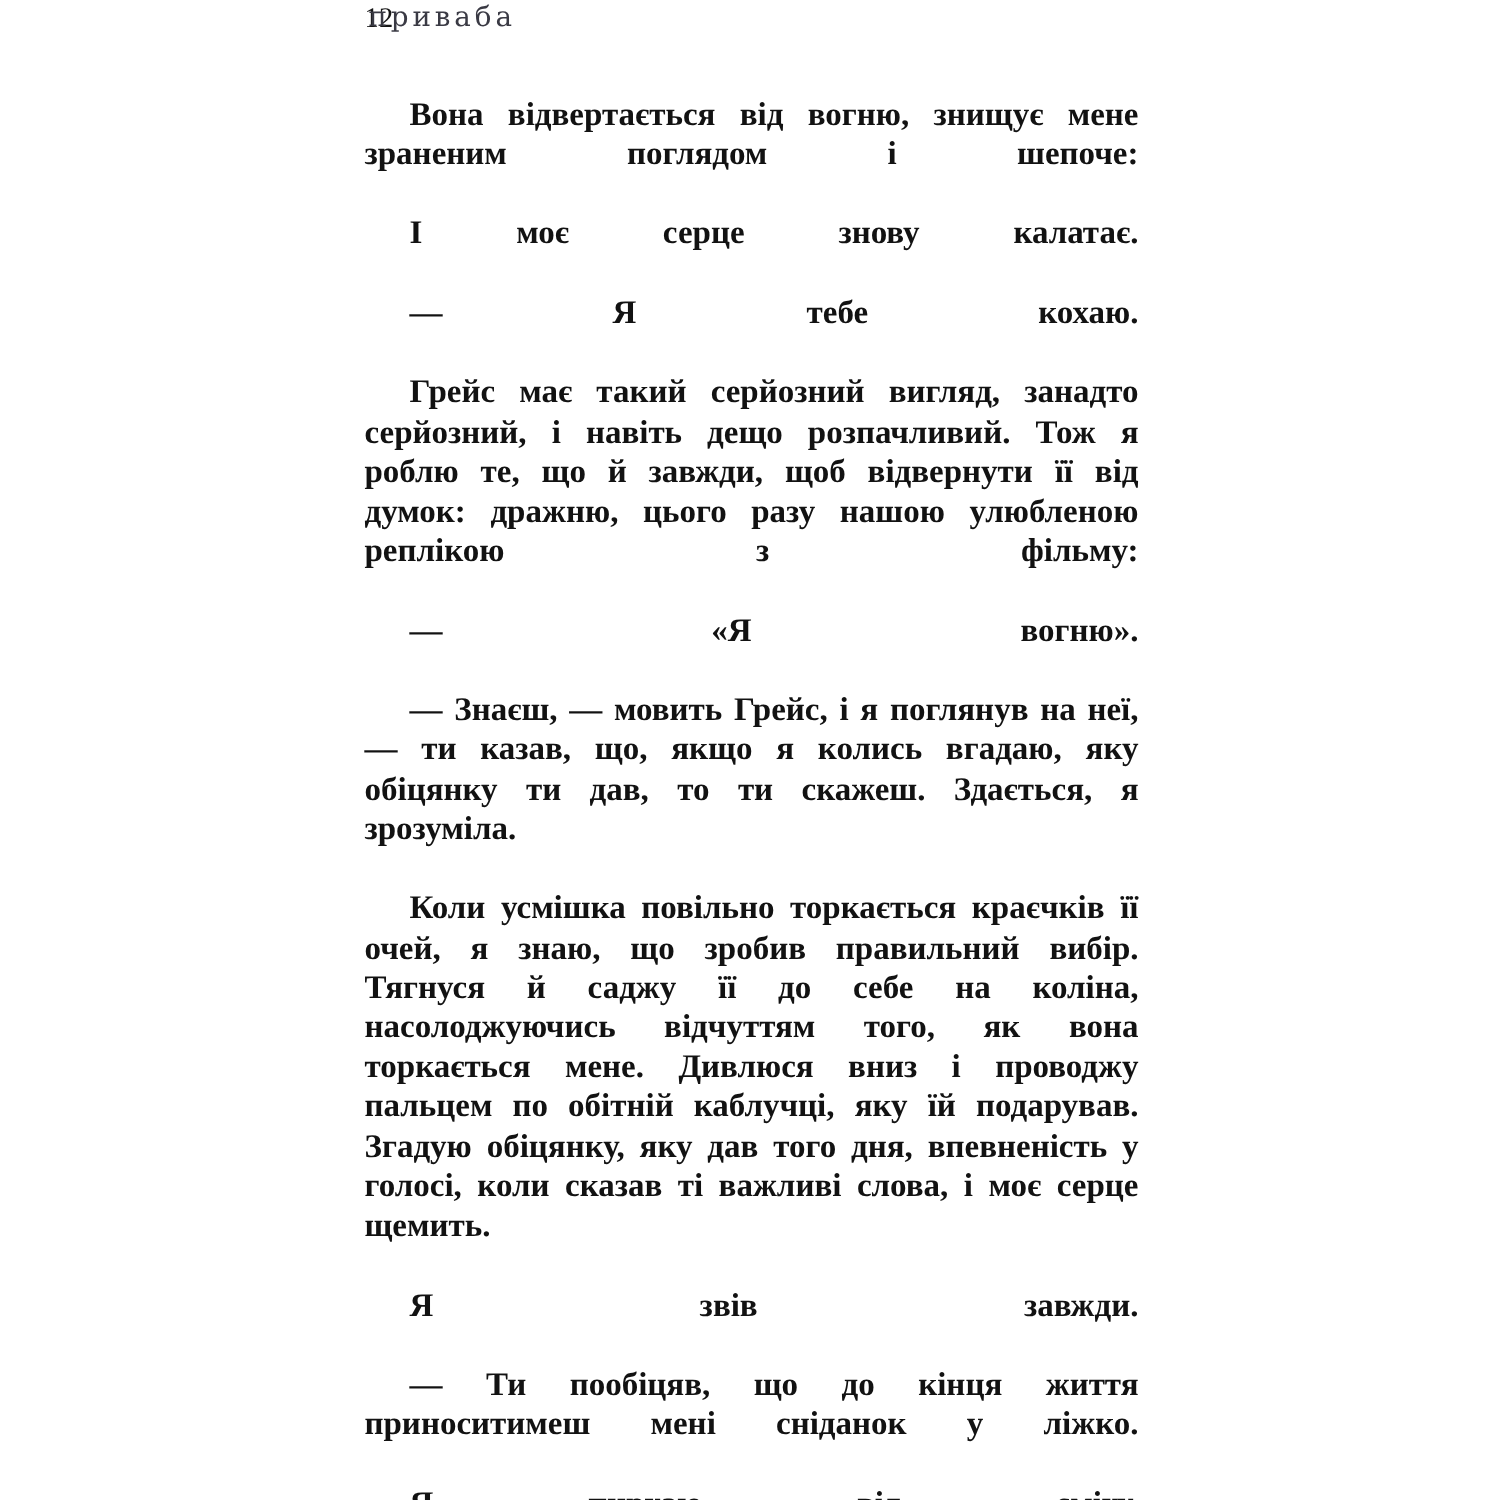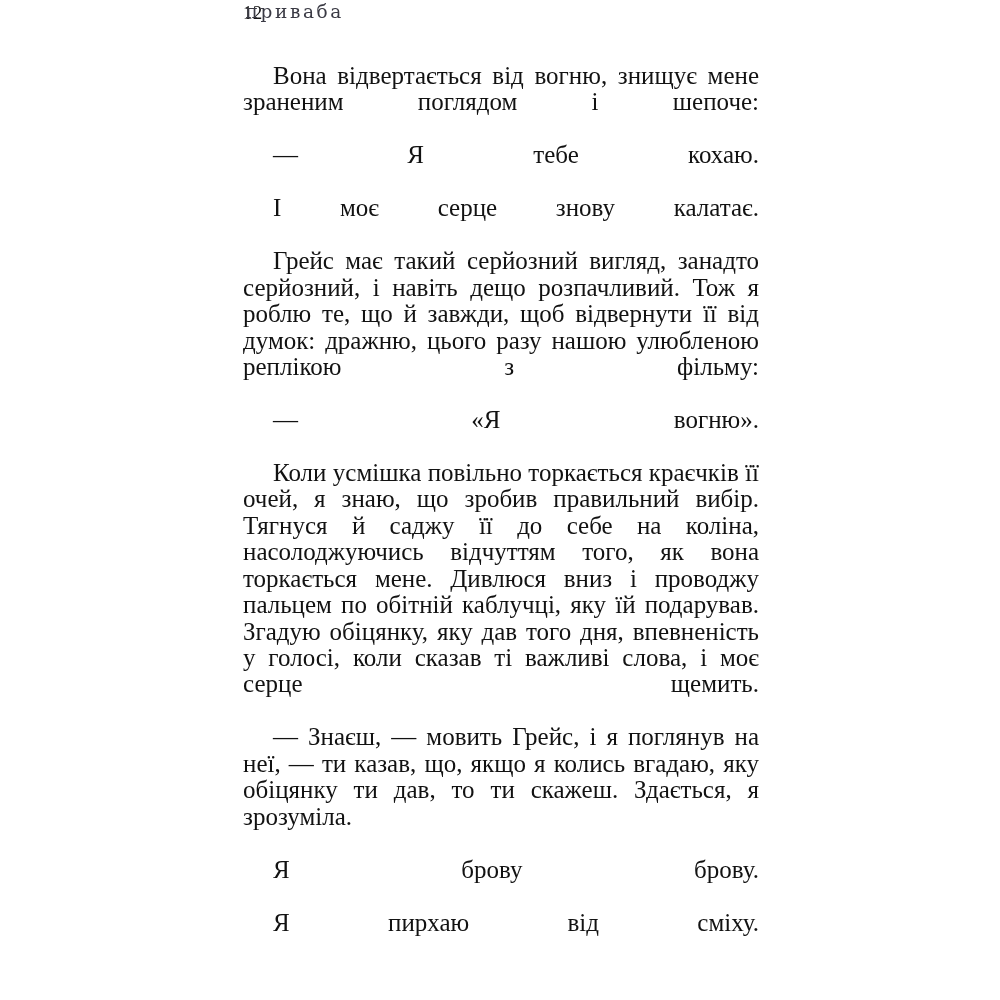--- a/index.html
+++ b/index.html
@@ -62,24 +62,25 @@
     top: 63px;
     width: 516px;
   }
 
   p.para {
     margin: 0;
     padding: 0;
     text-align: justify;
     text-justify: inter-word;
     text-indent: 30px;
-    font-size: 25px;
+    font-size: 22px;
     line-height: 26.45px;
     hyphens: manual;
     word-spacing: 0.1px;
+    font-weight: bold;
   }
   p.para:last-child {
     text-align: justify;
   }
   
   p.para::after {
     content: "";
     display: inline-block;
     width: 100%;
   }
@@ -89,23 +90,24 @@
 
 <div class="page">
 
   <div class="running-head">
     <span class="folio">12</span>
     <span class="head-title" style="color: rgb(58, 58, 68);">приваба</span>
   </div>
 
   <div class="textblock" id="textblock">
       <p class="para"><span>Вона відвертається від вогню, знищує мене зраненим поглядом і шепоче:</span></p>
+      <p class="para"><span>І моє серце знову калатає.</span></p>
       <p class="para"><span>— Я тебе кохаю.</span></p>
-      <p class="para"><span>І моє серце знову калатає.</span></p>
       <p class="para"><span>Грейс має такий серйозний вигляд, занадто серйозний, і навіть дещо розпачливий. Тож я роблю те, що й завжди, щоб відвернути її від думок: дражню, цього разу нашою улюбленою реплікою з фільму:</span></p>
       <p class="para"><span>— «Я вогню».</span></p>
+      <p class="para"><span>— Знаєш, — мовить Грейс, і я поглянув на неї, — ти казав, що, якщо я колись вгадаю, яку обіцянку ти дав, то ти скажеш. Здається, я зрозуміла.</span></p>
       <p class="para"><span>Коли усмішка повільно торкається краєчків її очей, я знаю, що зробив правильний вибір. Тягнуся й саджу її до себе на коліна, насолоджуючись відчуттям того, як вона торкається мене. Дивлюся вниз і проводжу пальцем по обітній каблучці, яку їй подарував. Згадую обіцянку, яку дав того дня, впевненість у голосі, коли сказав ті важливі слова, і моє серце щемить.</span></p>
-      <p class="para"><span>— Знаєш, — мовить Грейс, і я поглянув на неї, — ти казав, що, якщо я колись вгадаю, яку обіцянку ти дав, то ти скажеш. Здається, я зрозуміла.</span></p>
-      <p class="para"><span>Я брову брову.</span></p>
+      <p class="para"><span>Я звів завжди.</span></p>
+      <p class="para"><span>— Ти пообіцяв, що до кінця життя приноситимеш мені сніданок у ліжко.</span></p>
       <p class="para"><span>Я пирхаю від сміху.</span></p>
     </div>
 
 </div>
 
 </body></html>

